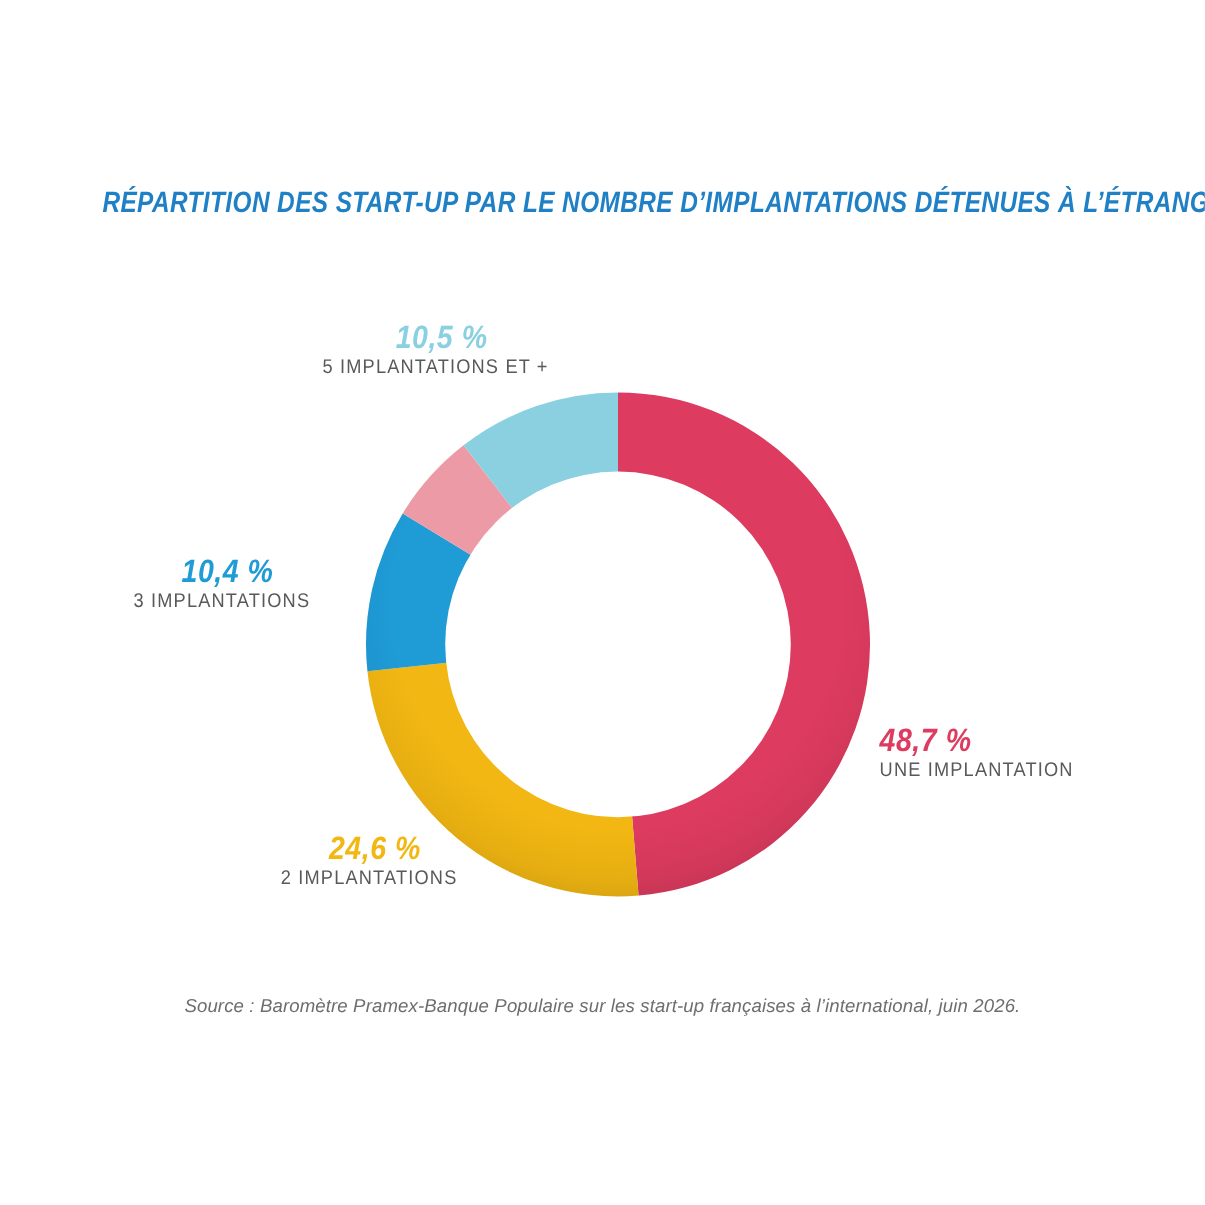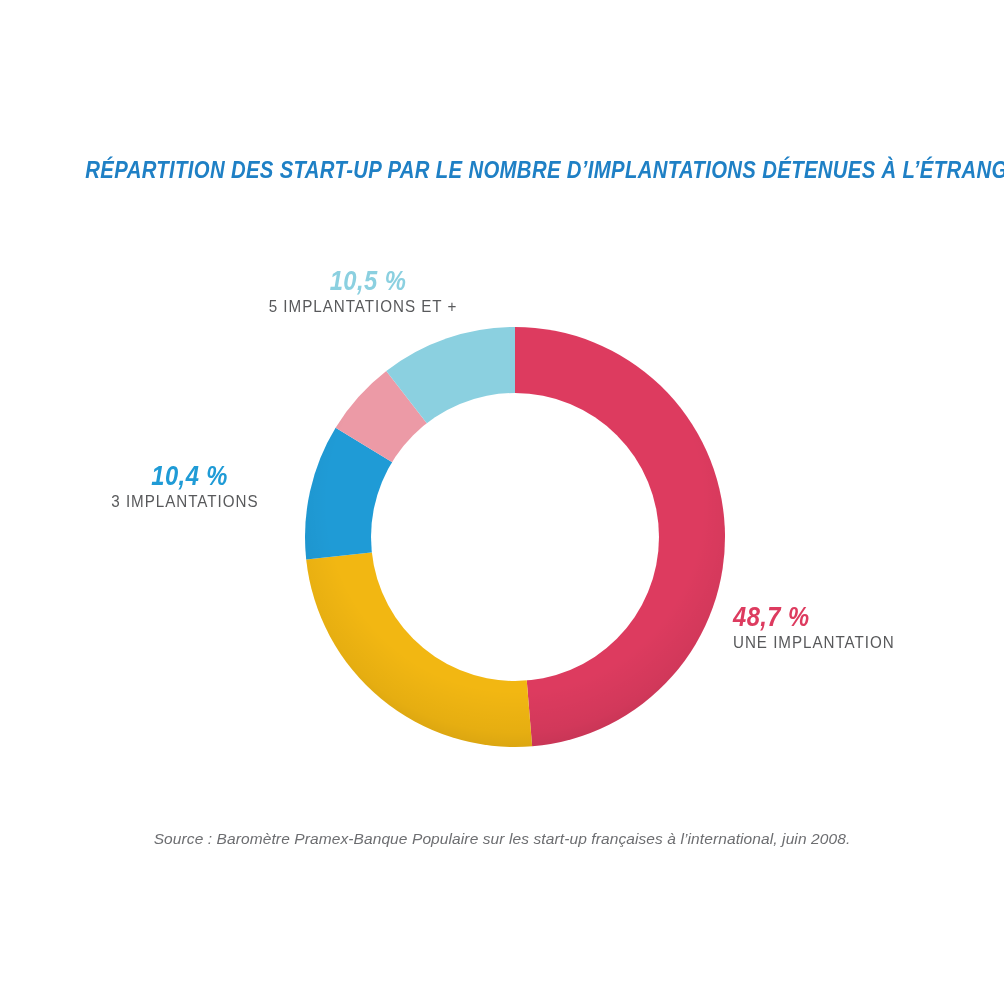--- a/index.html
+++ b/index.html
@@ -144,21 +144,25 @@
     <span class="pct" style="color: rgb(139, 208, 224);">10,5 %</span>
     <span class="name">5 IMPLANTATIONS ET +</span>
   </div>
 
 
   <div class="slice-label align-right" id="label-3">
     <span class="pct" style="color: rgb(31, 155, 214);">10,4 %</span>
     <span class="name">3 IMPLANTATIONS</span>
   </div>
 
+  <div class="slice-label align-right" id="label-2">
+    <span class="pct" style="color: rgb(242, 183, 18);">24,6 %</span>
+    <span class="name">2 IMPLANTATIONS</span>
+  </div>
 
   <div class="slice-label align-left" id="label-1">
     <span class="pct" style="color: rgb(221, 59, 95);">48,7 %</span>
     <span class="name">UNE IMPLANTATION</span>
   </div>
 
-  <div class="source-note">Source : Baromètre Pramex-Banque Populaire sur les start-up françaises à l’international, juin 2008.</div>
+  <div class="source-note">Source : Baromètre Pramex-Banque Populaire sur les start-up françaises à l’international, juin 2026.</div>
 
 </div>
 
 </body></html>

